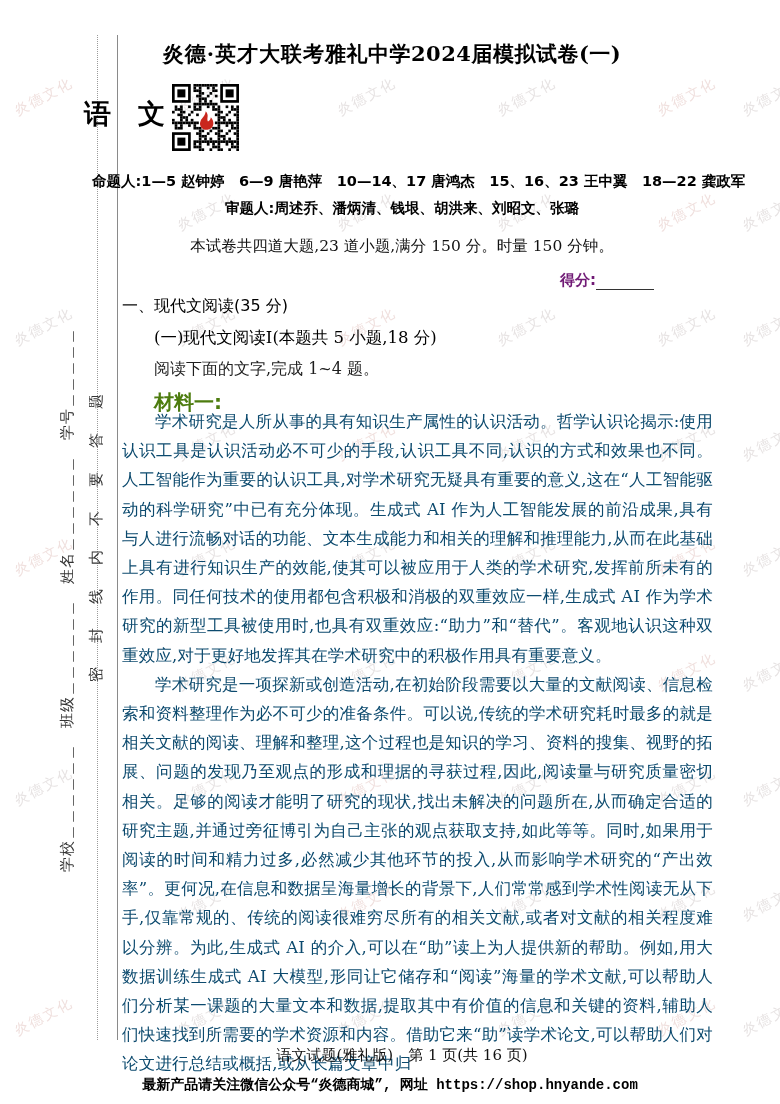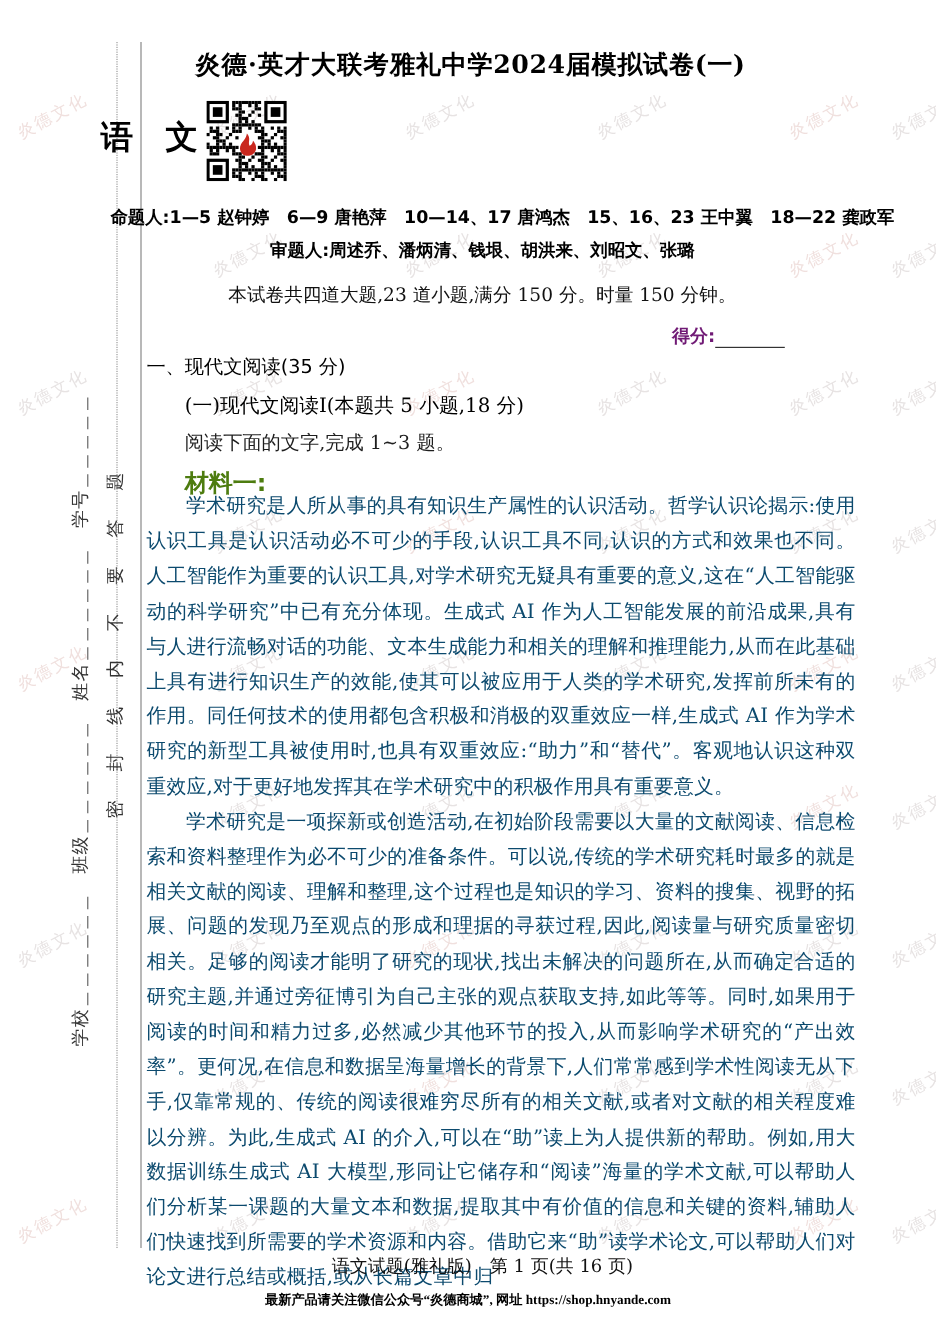--- a/index.html
+++ b/index.html
@@ -85,21 +85,21 @@
     margin:0;font-size:16.5px;line-height:29.2px;color:#0c4a6e;
     text-align:justify;text-indent:2em;letter-spacing:0.2px;
   }
   
   .page-info{
     position:absolute;top:1046px;left:92px;width:620px;text-align:center;
     font-size:15px;color:#111;
   }
   .promo{
     position:absolute;top:1076px;left:0;width:780px;text-align:center;
-    font-family:Liberation Serif, serif;font-weight:bold;font-size:11px;color:#000;
+    font-family:Liberation Mono, monospace;font-weight:bold;font-size:14px;color:#000;
   }
 </style>
 </head>
 <body>
 
 <div id="wm-layer">
     <span class="wm pink" style="left: 12px; top: 88px;">炎德文化</span>
     <span class="wm" style="left: 175px; top: 88px;">炎德文化</span>
     <span class="wm" style="left: 335px; top: 88px;">炎德文化</span>
     <span class="wm" style="left: 495px; top: 88px;">炎德文化</span>
@@ -376,21 +376,21 @@
   </svg>
 
 <div class="subject">语　文</div>
 <div class="setters">命题人:1—5 赵钟婷　6—9 唐艳萍　10—14、17 唐鸿杰　15、16、23 王中翼　18—22 龚政军</div>
 <div class="reviewers">审题人:周述乔、潘炳清、钱垠、胡洪来、刘昭文、张璐</div>
 <div class="instructions">本试卷共四道大题,23 道小题,满分 150 分。时量 150 分钟。</div>
 <div class="score"><span>得分:</span><span class="blank"></span></div>
 
 <div class="section-heading">一、现代文阅读(35 分)</div>
 <div class="subsection-heading">(一)现代文阅读Ⅰ(本题共 5 小题,18 分)</div>
-<div class="prompt">阅读下面的文字,完成 1~3 题。</div>
+<div class="prompt">阅读下面的文字,完成 1~4 题。</div>
 <div class="material-label">材料一:</div>
 
 <div class="body-text">
   <p>学术研究是人所从事的具有知识生产属性的认识活动。哲学认识论揭示:使用认识工具是认识活动必不可少的手段,认识工具不同,认识的方式和效果也不同。人工智能作为重要的认识工具,对学术研究无疑具有重要的意义,这在“人工智能驱动的科学研究”中已有充分体现。生成式 AI 作为人工智能发展的前沿成果,具有与人进行流畅对话的功能、文本生成能力和相关的理解和推理能力,从而在此基础上具有进行知识生产的效能,使其可以被应用于人类的学术研究,发挥前所未有的作用。同任何技术的使用都包含积极和消极的双重效应一样,生成式 AI 作为学术研究的新型工具被使用时,也具有双重效应:“助力”和“替代”。客观地认识这种双重效应,对于更好地发挥其在学术研究中的积极作用具有重要意义。</p>
   <p>学术研究是一项探新或创造活动,在初始阶段需要以大量的文献阅读、信息检索和资料整理作为必不可少的准备条件。可以说,传统的学术研究耗时最多的就是相关文献的阅读、理解和整理,这个过程也是知识的学习、资料的搜集、视野的拓展、问题的发现乃至观点的形成和理据的寻获过程,因此,阅读量与研究质量密切相关。足够的阅读才能明了研究的现状,找出未解决的问题所在,从而确定合适的研究主题,并通过旁征博引为自己主张的观点获取支持,如此等等。同时,如果用于阅读的时间和精力过多,必然减少其他环节的投入,从而影响学术研究的“产出效率”。更何况,在信息和数据呈海量增长的背景下,人们常常感到学术性阅读无从下手,仅靠常规的、传统的阅读很难穷尽所有的相关文献,或者对文献的相关程度难以分辨。为此,生成式 AI 的介入,可以在“助”读上为人提供新的帮助。例如,用大数据训练生成式 AI 大模型,形同让它储存和“阅读”海量的学术文献,可以帮助人们分析某一课题的大量文本和数据,提取其中有价值的信息和关键的资料,辅助人们快速找到所需要的学术资源和内容。借助它来“助”读学术论文,可以帮助人们对论文进行总结或概括,或从长篇文章中归</p>
 </div>
 
 <div class="page-info">语文试题(雅礼版)　第 1 页(共 16 页)</div>
 <div class="promo">最新产品请关注微信公众号“炎德商城”, 网址 https://shop.hnyande.com</div>
 

